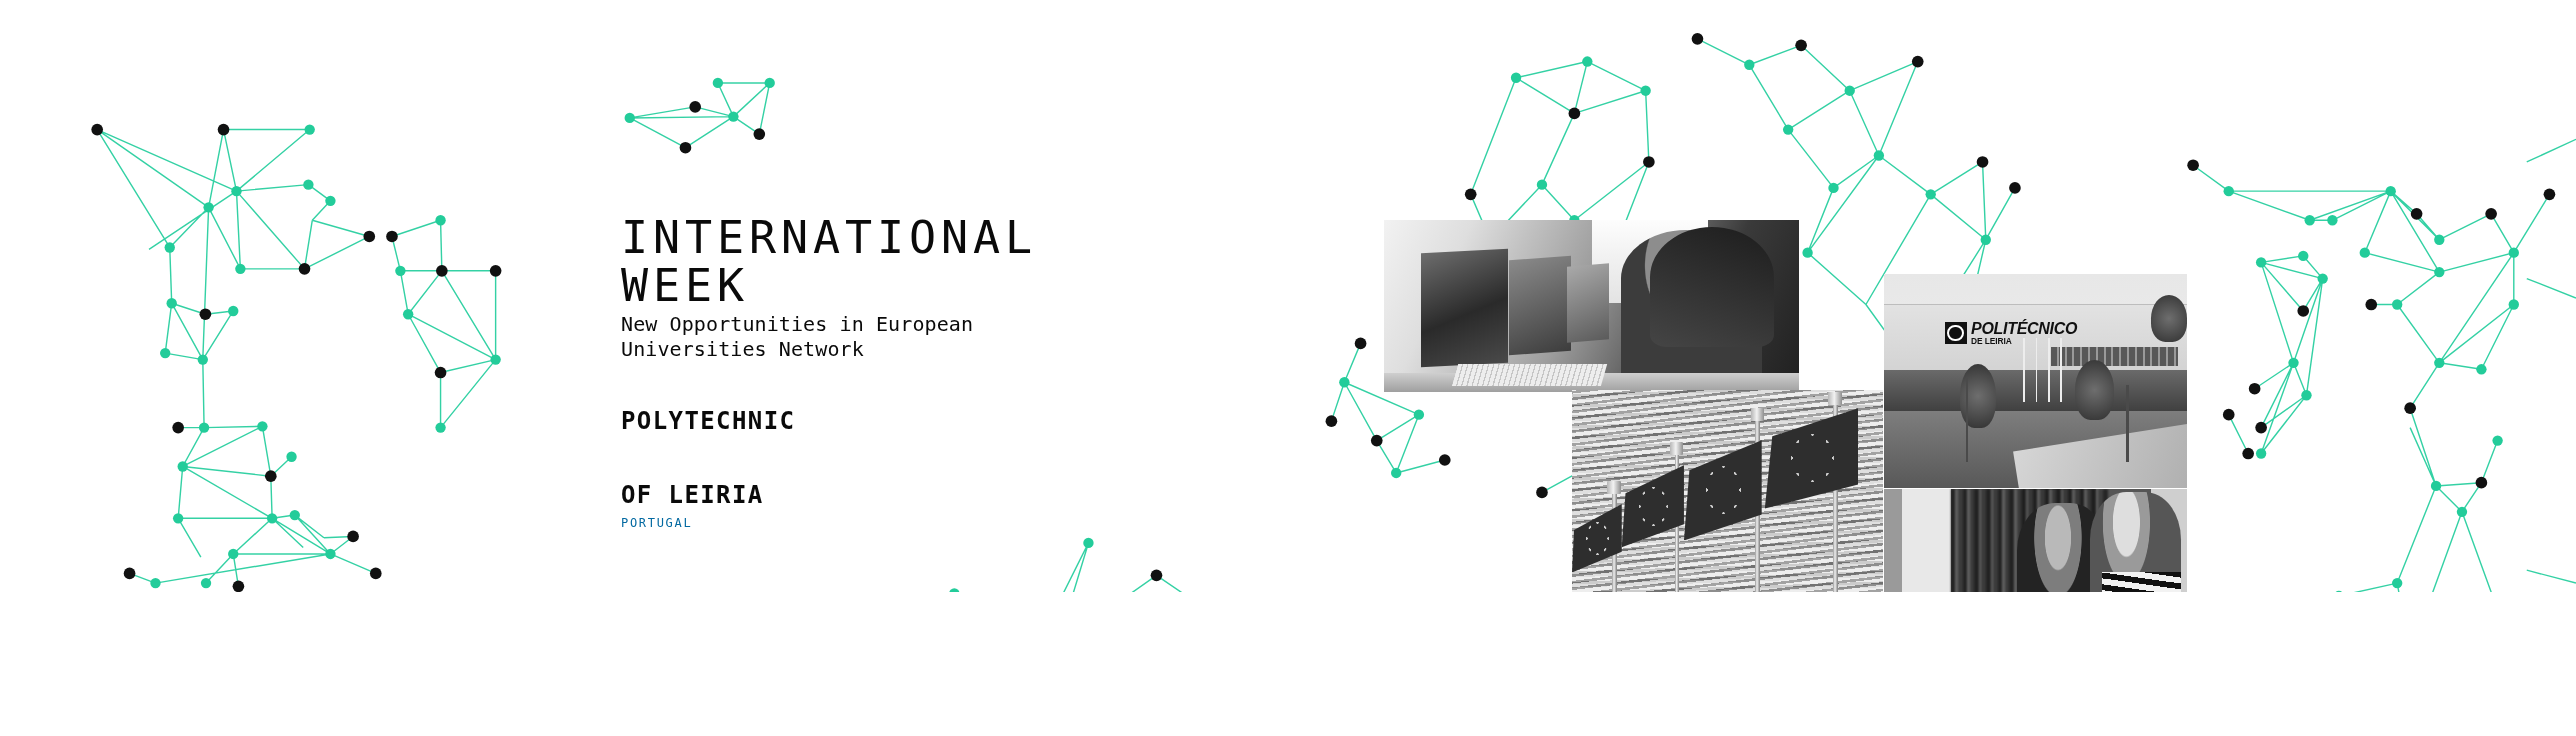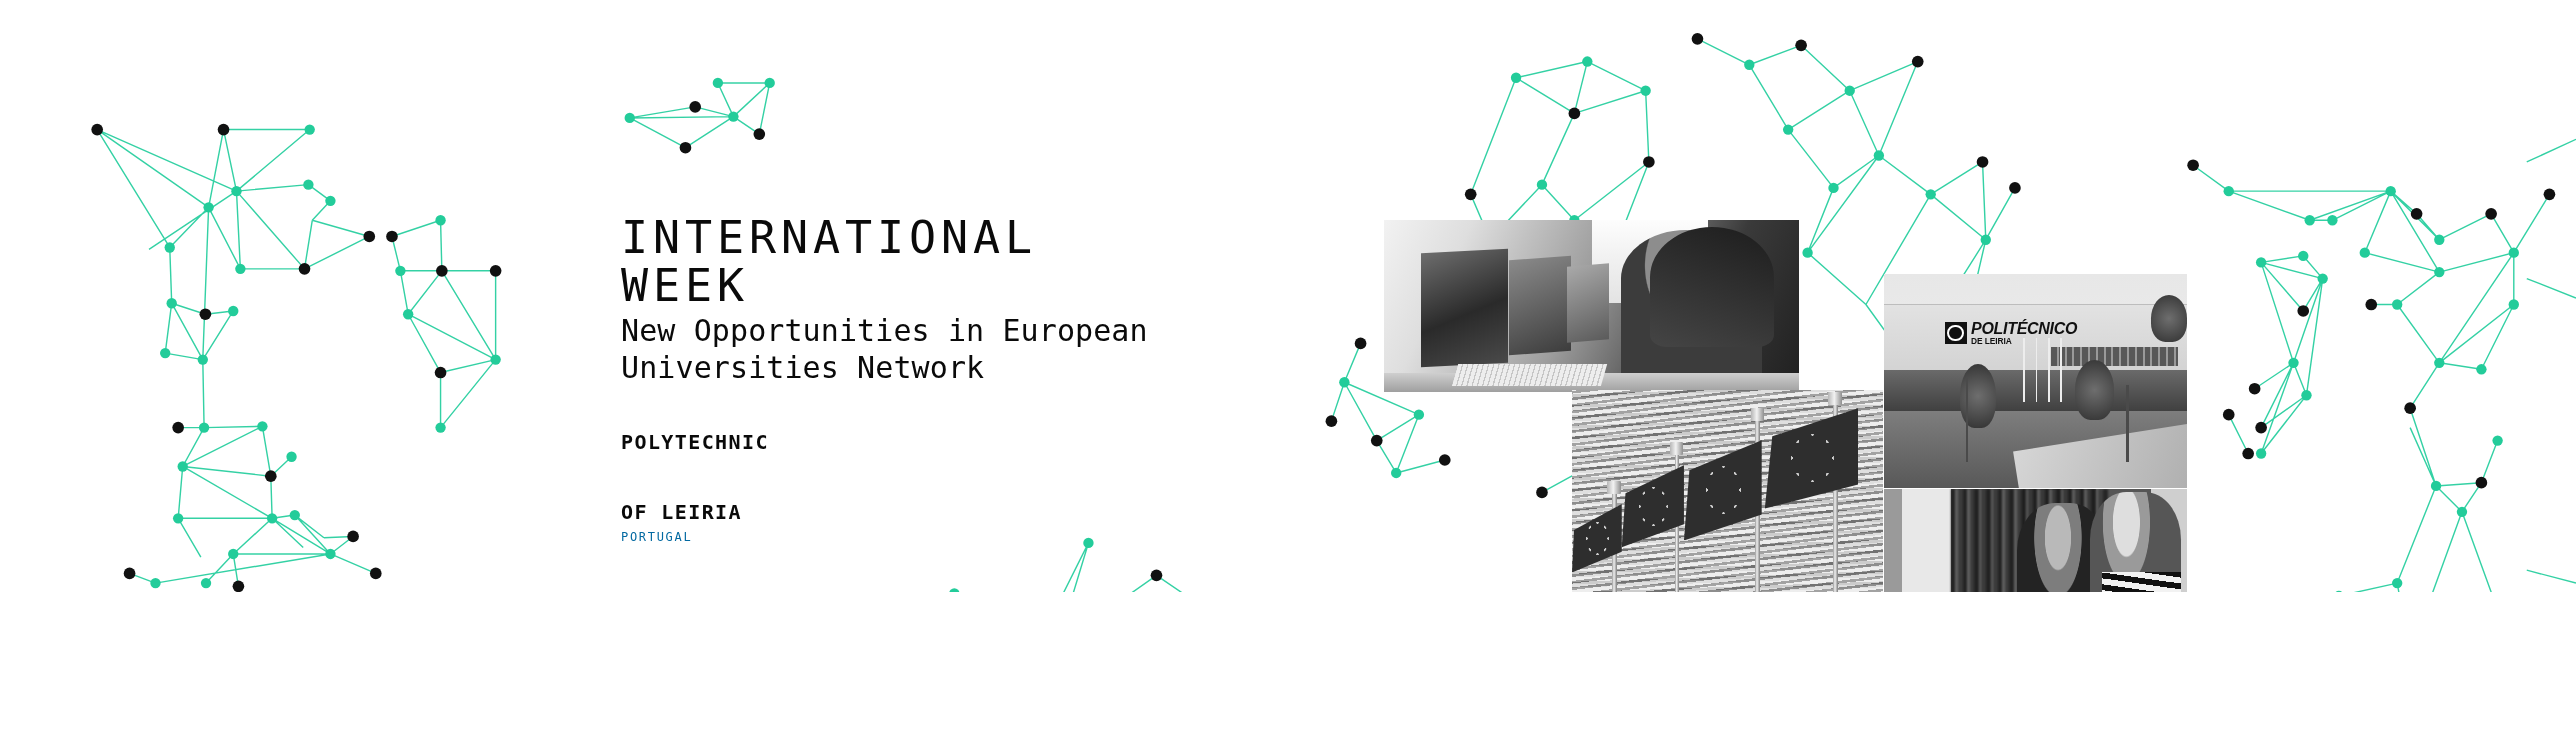--- a/index.html
+++ b/index.html
@@ -31,21 +31,21 @@
     font-weight:700;
     font-size:24px;
     letter-spacing:0.3px;
     color:#23CC9A;
     line-height:1.22;
   }
   #subtitle{
     margin-top:2.6px;
     font-family:"DejaVu Sans Mono",monospace;
     font-weight:300;
-    font-size:30px;
+    font-size:20px;
     letter-spacing:0.1px;
     color:#0a0a0a;
     line-height:1.24;
     white-space:pre-line;
   }
 
   #date-row{
     margin-top:36px;
     display:flex;
     align-items:center;
@@ -57,21 +57,21 @@
   }
   #date-rule{
     width:101px;height:5.8px;background:#23CC9A;
     margin:0 5.2px 0 1.3px;flex:none;
   }
 
   #logo-block{margin-top:26px;}
   .logo-line{
     font-family:"DejaVu Sans Mono",monospace;
     font-weight:700;
-    font-size:20px;
+    font-size:24px;
     letter-spacing:1.4px;
     color:#0a0a0a;
     line-height:1.28;
     margin-top:44px;
   }
   #logo-country{
     font-family:"DejaVu Sans Mono",monospace;
     font-weight:400;
     font-size:12px;
     letter-spacing:1.7px;

